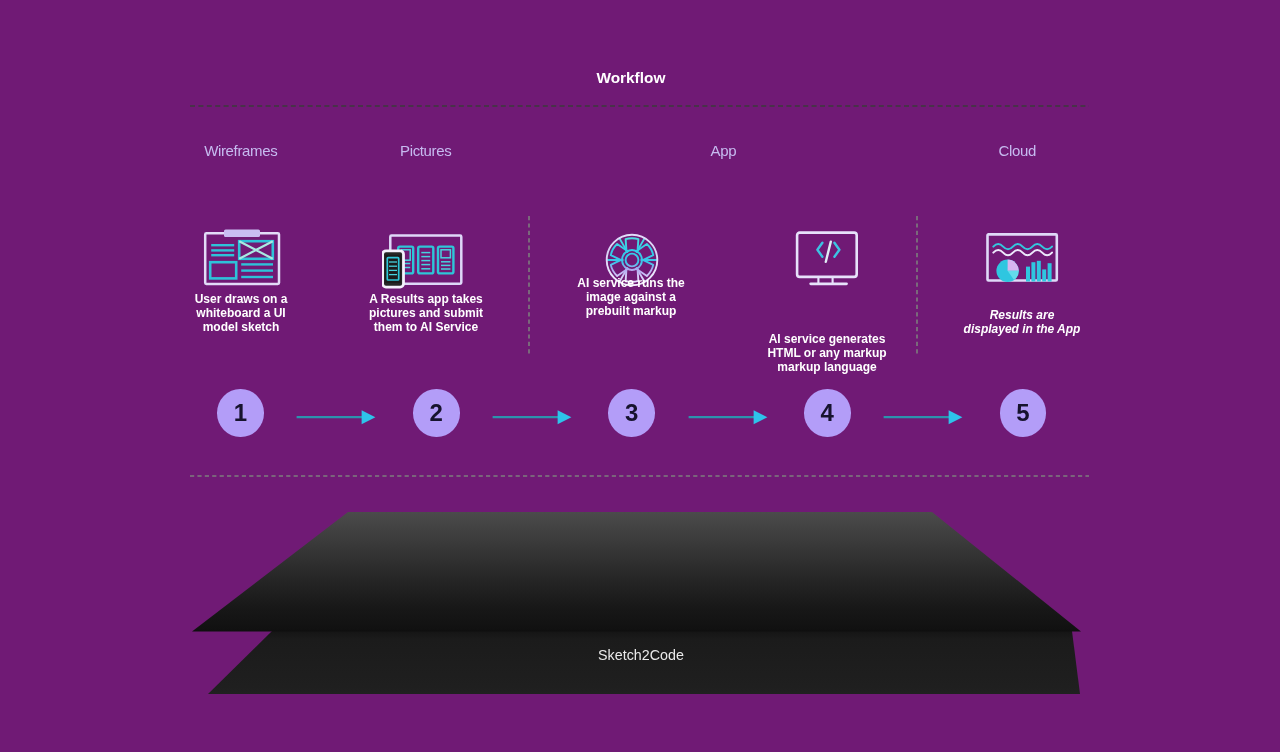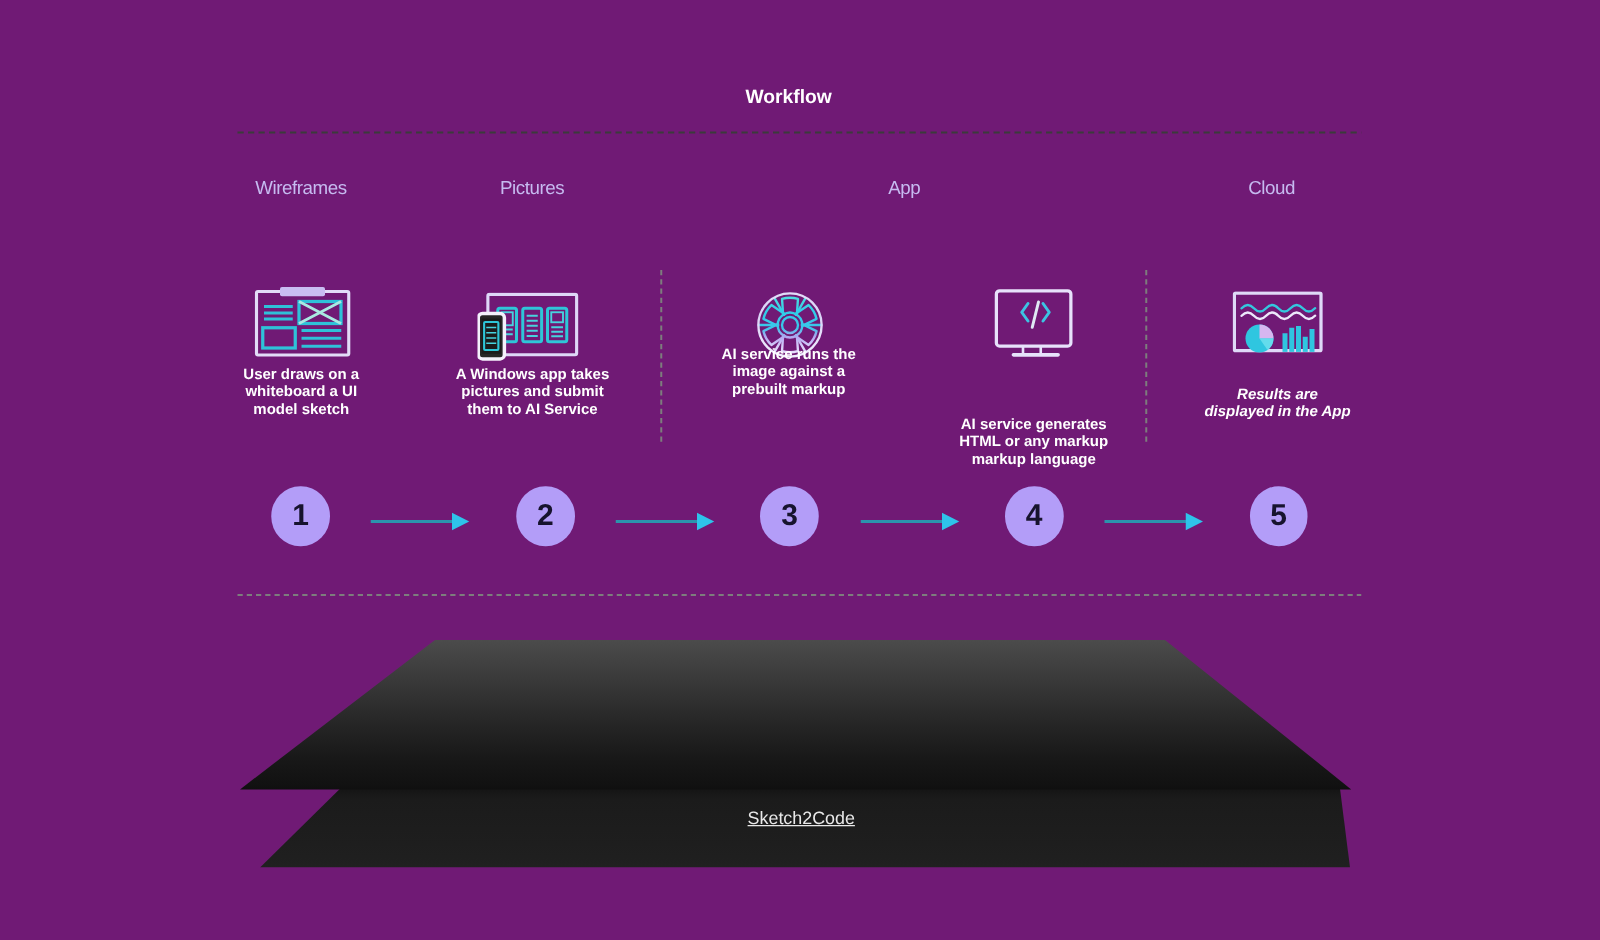--- a/index.html
+++ b/index.html
@@ -96,21 +96,21 @@
   <rect x="5.3" y="23.6" width="11.4" height="22.4" rx="0.8" fill="none" stroke="#2ec6d8" stroke-width="1.7"></rect>
   <g stroke="#47d3de" stroke-width="1.3">
     <line x1="7.0" y1="28.0" x2="15.0" y2="28.0"></line>
     <line x1="7.0" y1="32.2" x2="15.0" y2="32.2"></line>
     <line x1="7.0" y1="36.4" x2="15.0" y2="36.4"></line>
     <line x1="7.0" y1="40.6" x2="15.0" y2="40.6"></line>
   </g>
 </svg>
 </div>
     <div class="cap" style="left:361px;top:292px;width:130px;">
-      <div>A Windows app takes</div>
+      <div>A Results app takes</div>
       <div>pictures and submit</div>
       <div>them to AI Service</div>
     </div>
     <div class="circ" style="left:413.0px;top:389.2px;">2</div>
   </div>
   <div class="step">
     <div class="icon-wrap" style="left:603.5px;top:232px;"><svg width="56" height="56" viewBox="0 0 56 56">
   <defs>
     <linearGradient id="aigrad" gradientUnits="userSpaceOnUse" x1="28" y1="2" x2="28" y2="54">
       <stop offset="0" stop-color="#54e3de"></stop>
@@ -203,14 +203,14 @@
   <div class="arrow" style="left:687.5px;top:407.2px;"><svg width="82" height="20" viewBox="0 0 82 20">
   <line x1="0.6" y1="10.2" x2="67" y2="10.2" stroke="#2b93ad" stroke-width="2.3"></line>
   <path d="M65.6 3.2 L79.4 10.2 L65.6 17.2 Z" fill="#2ec3ea"></path>
 </svg></div>
   <div class="arrow" style="left:883.0px;top:407.2px;"><svg width="82" height="20" viewBox="0 0 82 20">
   <line x1="0.6" y1="10.2" x2="67" y2="10.2" stroke="#2b93ad" stroke-width="2.3"></line>
   <path d="M65.6 3.2 L79.4 10.2 L65.6 17.2 Z" fill="#2ec3ea"></path>
 </svg></div>
   <div class="slab slab-bottom"></div>
   <div class="slab slab-top"></div>
-  <div class="plat-label" style="left:541px;top:647.2px;width:200px;text-decoration:underline;">Sketch2Code</div>
+  <div class="plat-label" style="left:541px;top:647.2px;width:200px;">Sketch2Code</div>
 </div>
 
 </body></html>

